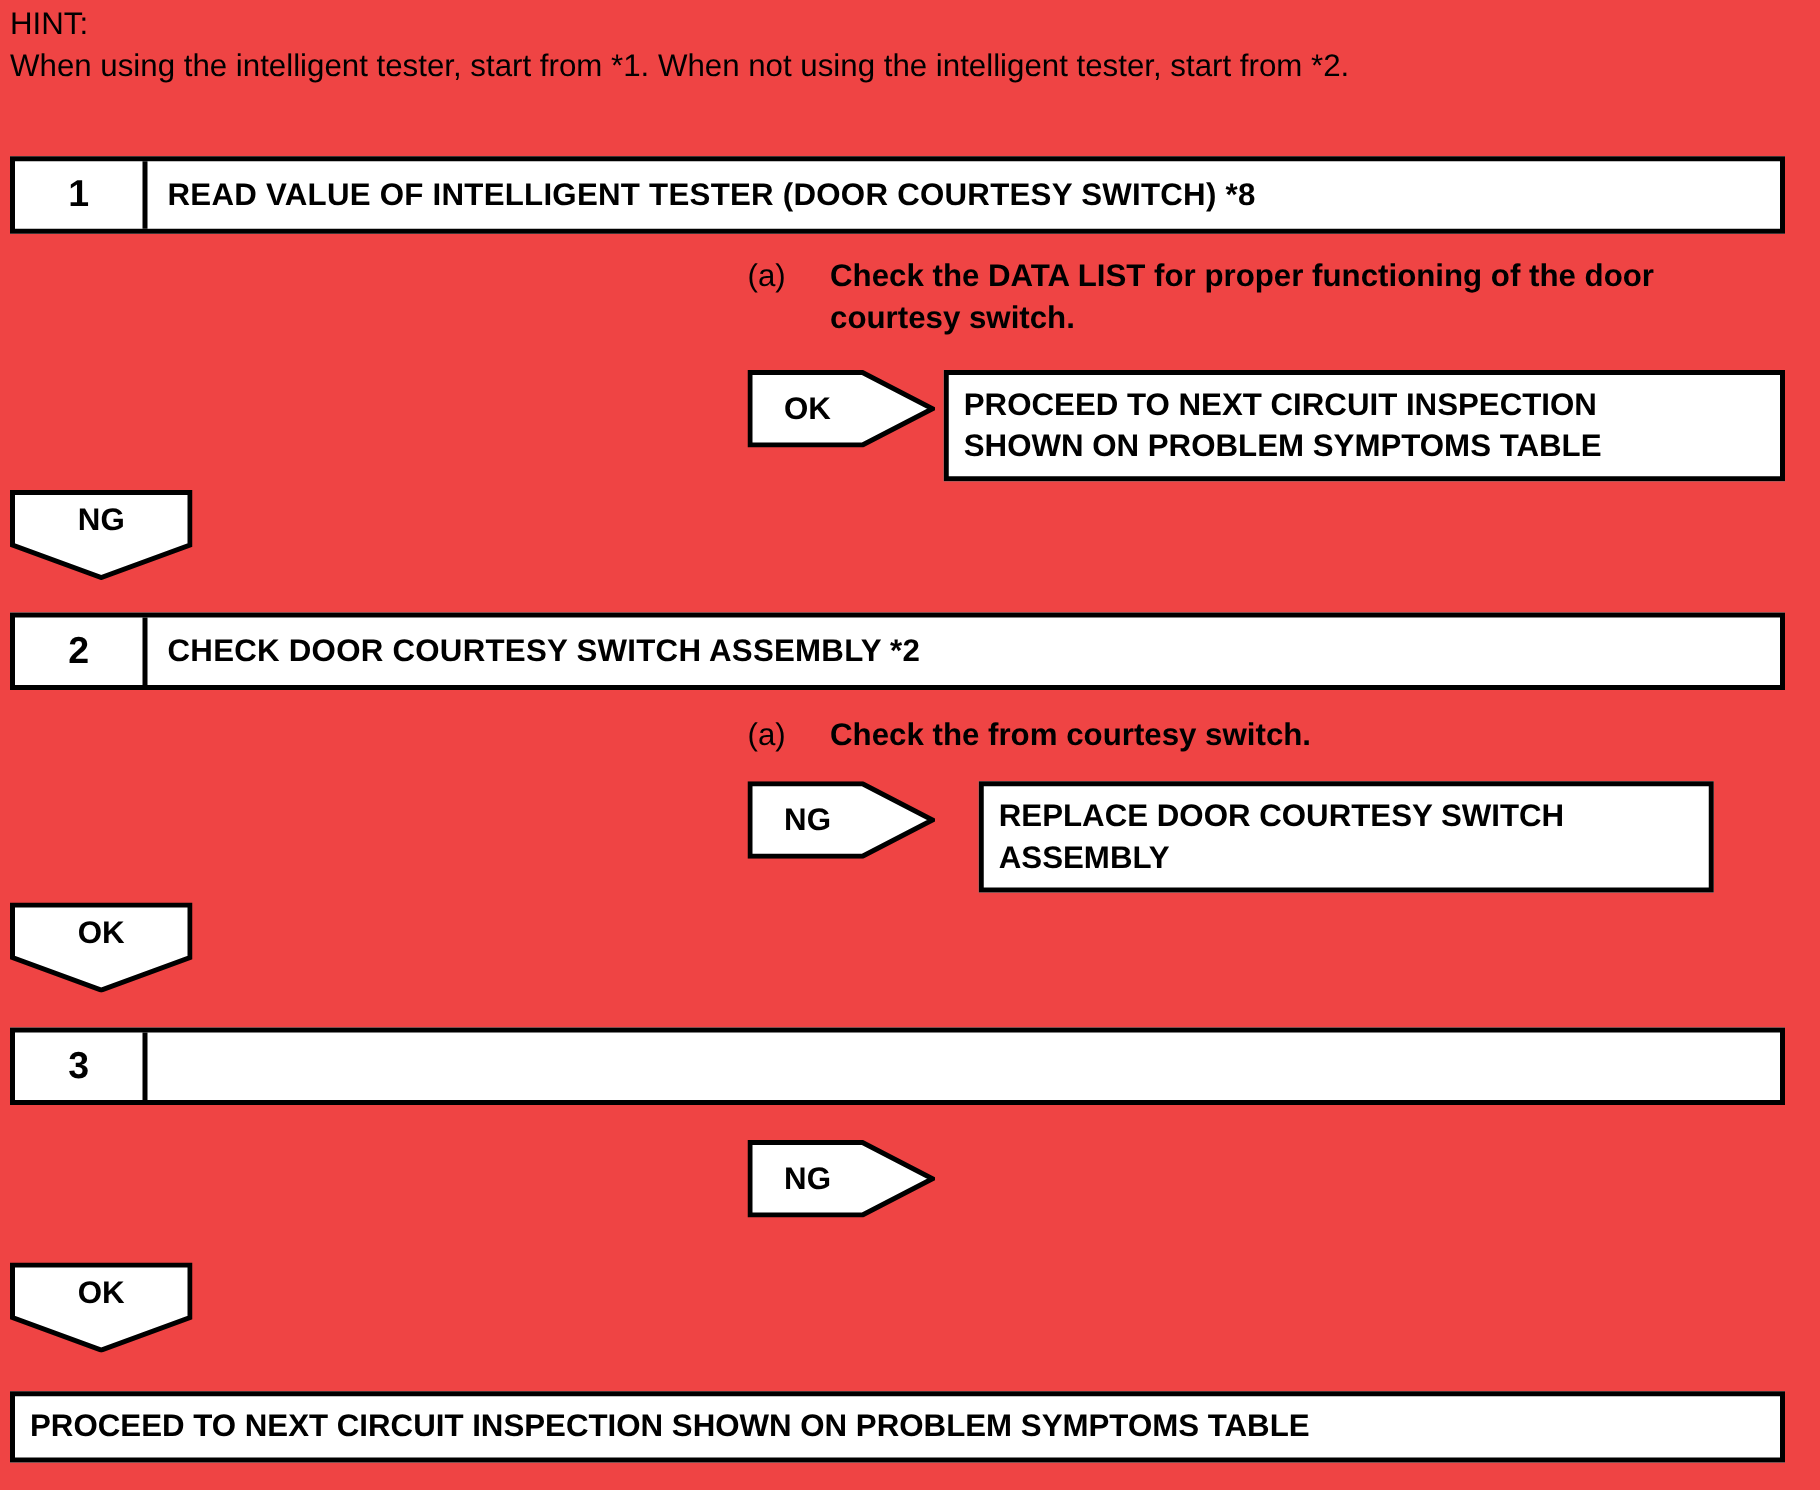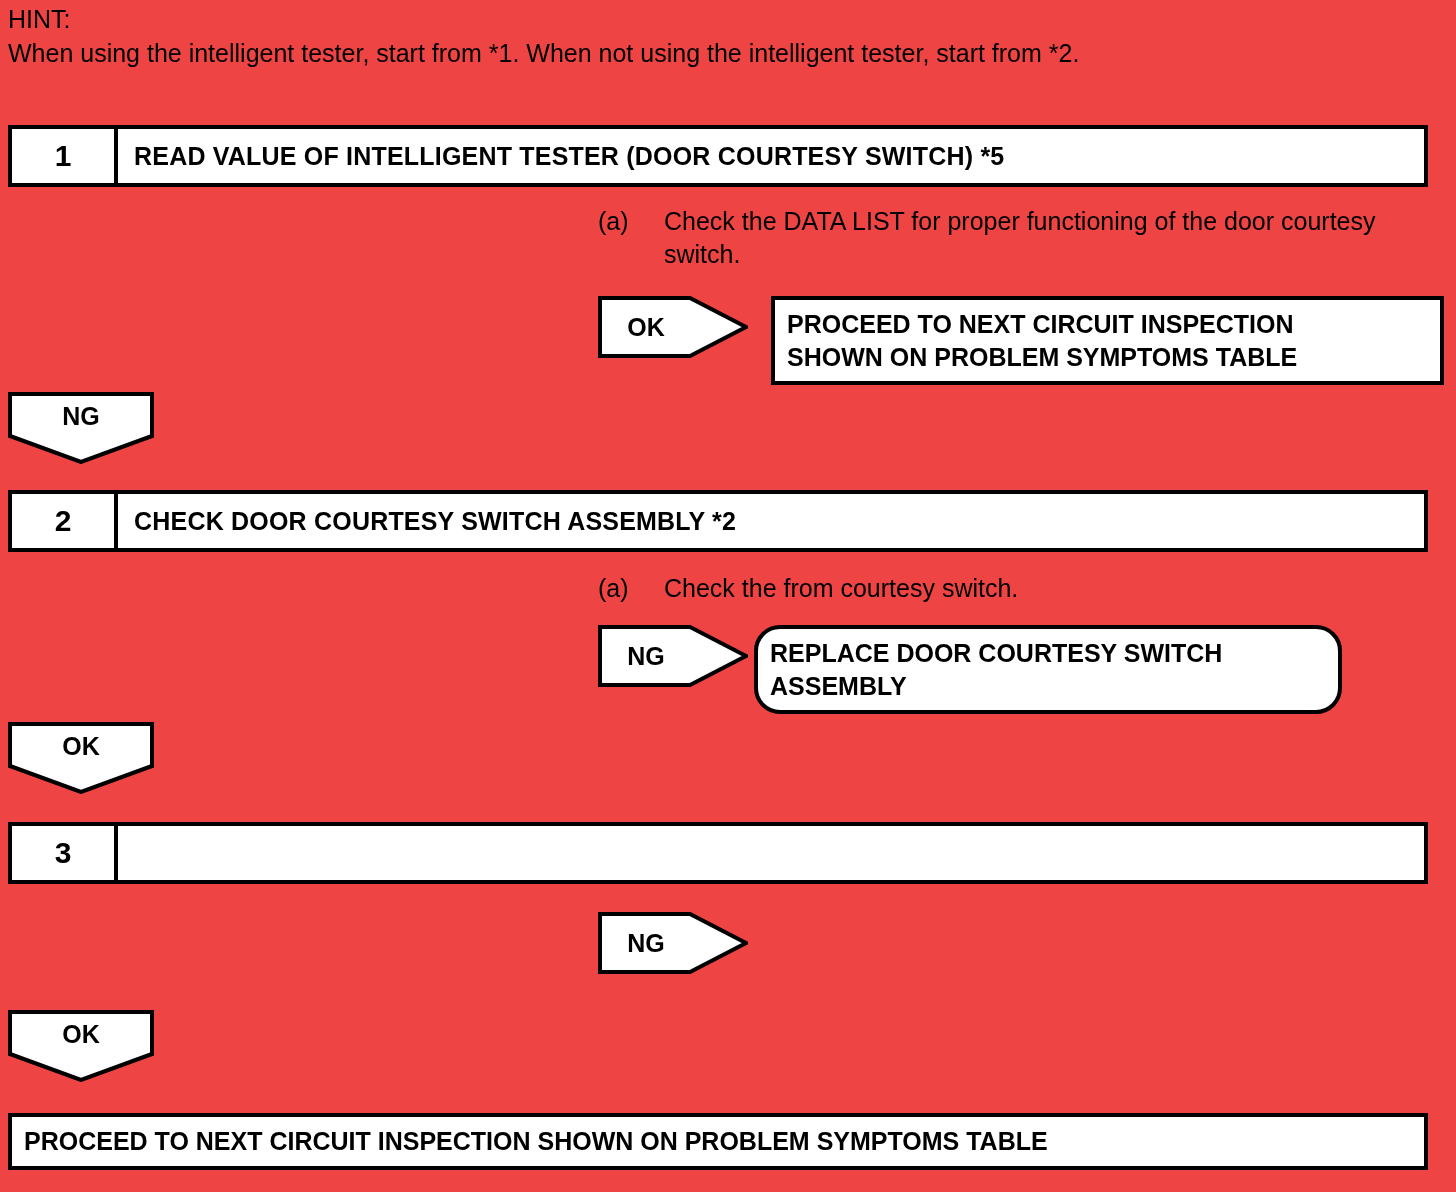--- a/index.html
+++ b/index.html
@@ -72,20 +72,21 @@
     font-size: 25px;
     line-height: 33px;
     font-weight: 400;
   }
   .proc-marker {
     width: 66px;
     flex: none;
   }
   .proc-text {
     flex: 1;
+    font-weight: bold;
   }
 
   
   .arrow-right {
     position: absolute;
     width: 150px;
     height: 62px;
   }
   .arrow-right svg {
     display: block;
@@ -165,36 +166,36 @@
 
 <div id="page">
 
   <div class="hint-block">
     <div class="hint-label">HINT:</div>
     <div class="hint-text">When using the intelligent tester, start from *1. When not using the intelligent tester, start from *2.</div>
   </div>
 
   <div class="step-box" style="left:8px; top:125px; width:1420px; height:62px;">
     <div class="step-num">1</div>
-    <div class="step-title">READ VALUE OF INTELLIGENT TESTER (DOOR COURTESY SWITCH) *5</div>
+    <div class="step-title">READ VALUE OF INTELLIGENT TESTER (DOOR COURTESY SWITCH) *8</div>
   </div>
 
   <div class="proc" style="left:598px; top:205px; width:830px;">
     <span class="proc-marker">(a)</span>
     <span class="proc-text">Check the DATA LIST for proper functioning of the door courtesy switch.</span>
   </div>
 
   <div class="arrow-right" style="left:598px; top:296px;">
     <svg viewBox="0 0 150 62" xmlns="http://www.w3.org/2000/svg">
       <polygon points="2,2 92,2 148,31 92,60 2,60" fill="#ffffff" stroke="#000000" stroke-width="4" stroke-linejoin="miter"></polygon>
     </svg>
     <span class="arrow-label">OK</span>
   </div>
 
-  <div class="result-box" style="left:755px; top:296px; width:673px; height:89px;margin-left:16px;">
+  <div class="result-box" style="left:755px; top:296px; width:673px; height:89px;">
     <div>
       <span class="rb-text">PROCEED TO NEXT CIRCUIT INSPECTION</span>
       <span class="rb-text">SHOWN ON PROBLEM SYMPTOMS TABLE</span>
     </div>
   </div>
 
   <div class="arrow-down" style="left:8px; top:392px;">
     <svg viewBox="0 0 146 72" xmlns="http://www.w3.org/2000/svg">
       <polygon points="2,2 144,2 144,44 73,70 2,44" fill="#ffffff" stroke="#000000" stroke-width="4" stroke-linejoin="miter"></polygon>
     </svg>
@@ -211,21 +212,21 @@
     <span class="proc-text">Check the from courtesy switch.</span>
   </div>
 
   <div class="arrow-right" style="left:598px; top:625px;">
     <svg viewBox="0 0 150 62" xmlns="http://www.w3.org/2000/svg">
       <polygon points="2,2 92,2 148,31 92,60 2,60" fill="#ffffff" stroke="#000000" stroke-width="4" stroke-linejoin="miter"></polygon>
     </svg>
     <span class="arrow-label">NG</span>
   </div>
 
-  <div class="result-box" style="left:754px; top:625px; width:588px; height:89px;border-radius:26px;">
+  <div class="result-box" style="left:783px; top:625px; width:588px; height:89px;">
     <div>
       <span class="rb-text">REPLACE DOOR COURTESY SWITCH</span>
       <span class="rb-text">ASSEMBLY</span>
     </div>
   </div>
 
   <div class="arrow-down" style="left:8px; top:722px;">
     <svg viewBox="0 0 146 72" xmlns="http://www.w3.org/2000/svg">
       <polygon points="2,2 144,2 144,44 73,70 2,44" fill="#ffffff" stroke="#000000" stroke-width="4" stroke-linejoin="miter"></polygon>
     </svg>

